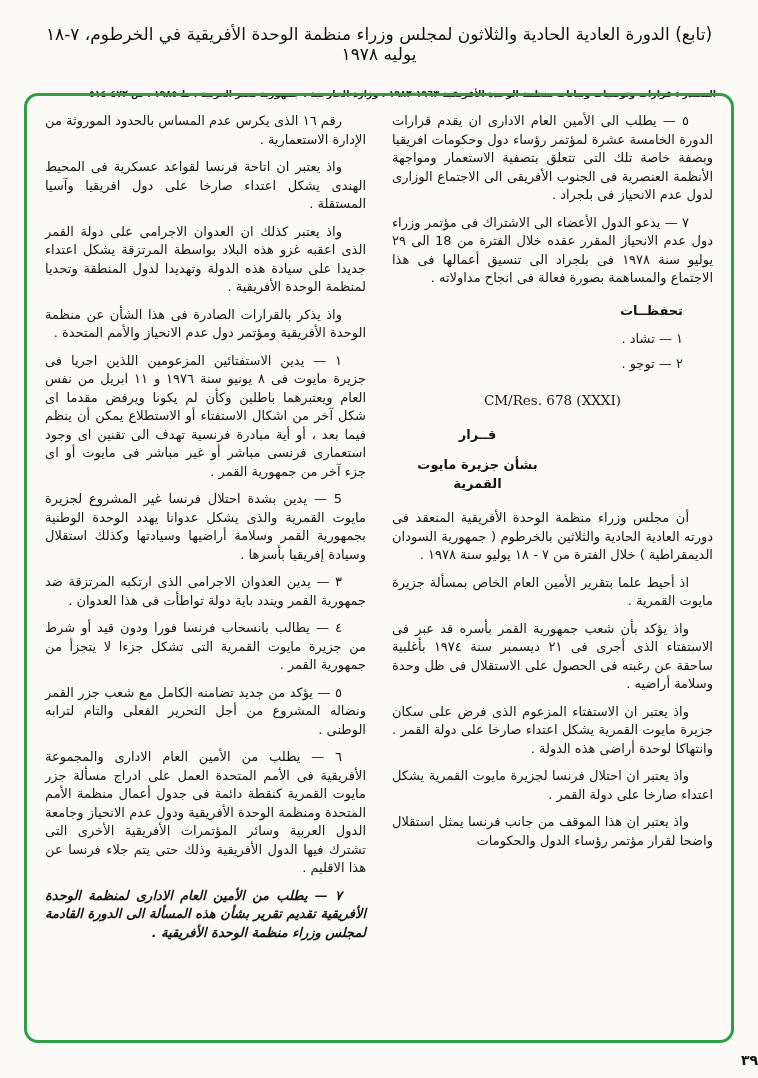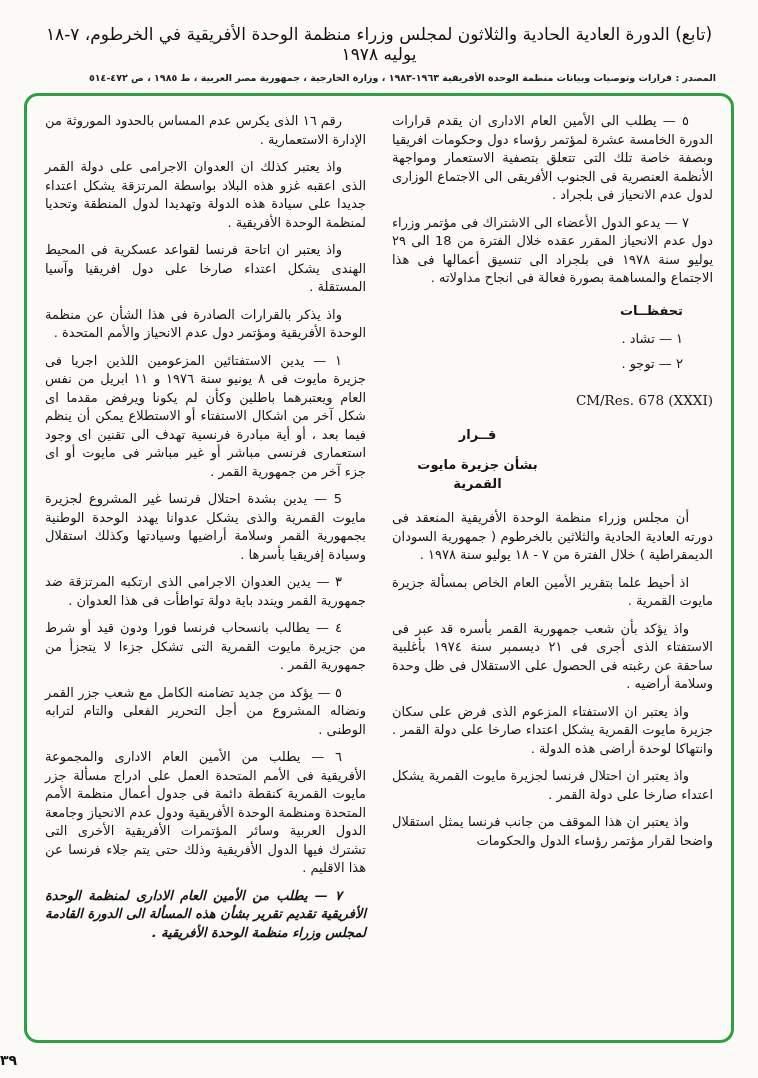--- a/index.html
+++ b/index.html
@@ -21,21 +21,21 @@
   .header-title {
     text-align: center;
     font-weight: normal;
     font-size: 17px;
     color: #111;
   }
   .source-line {
     text-align: right;
     font-weight: bold;
     font-size: 9.5px;
-    margin-top: 8px;
+    margin-top: 24px;
     padding-right: 12px;
     color: #222;
   }
   .content-box {
     position: absolute;
     left: 24px; top: 93px;
     width: 710px; height: 950px;
     box-sizing: border-box;
     border: 3px solid #2f9e44;
     border-radius: 14px;
@@ -67,21 +67,21 @@
     text-indent: 30px;
     margin: 14px 0 10px 0;
   }
   .para-list {
     text-align: right;
     padding-right: 30px;
     margin-bottom: 6px;
   }
   .para-latin {
     direction: ltr;
-    text-align: right;
+    text-align: center;
     font-family: "DejaVu Serif", serif;
     font-size: 13.5px;
     margin: 18px 0 16px 0;
   }
   .para-title {
     font-weight: bold;
     text-align: center;
     padding-right: 150px;
     letter-spacing: 1px;
     margin: 4px 0 12px 0;
@@ -89,21 +89,21 @@
   .para-subtitle {
     font-weight: bold;
     text-align: center;
     padding-right: 150px;
     margin: 0 0 16px 0;
   }
   .bold { font-weight: bold; font-style: italic; }
   .page-number {
     position: absolute;
     bottom: 10px; left: 0; right: 0;
-    text-align: left;
+    text-align: right;
     font-weight: bold;
     font-size: 14px;
     direction: rtl;
     color: #111;
     margin-top: 32px;
   }
 </style>
 </head>
 <body>
 
@@ -125,22 +125,22 @@
         <div class="para para-subtitle">بشأن جزيرة مايوت القمرية</div>
         <div class="para para-body">أن مجلس وزراء منظمة الوحدة الأفريقية المنعقد فى دورته العادية الحادية والثلاثين بالخرطوم ( جمهورية السودان الديمقراطية ) خلال الفترة من ٧ - ١٨ يوليو سنة ١٩٧٨ .</div>
         <div class="para para-body">اذ أحيط علما بتقرير الأمين العام الخاص بمسألة جزيرة مايوت القمرية .</div>
         <div class="para para-body">واذ يؤكد بأن شعب جمهورية القمر بأسره قد عبر فى الاستفتاء الذى أجرى فى ٢١ ديسمبر سنة ١٩٧٤ بأغلبية ساحقة عن رغبته فى الحصول على الاستقلال فى ظل وحدة وسلامة أراضيه .</div>
         <div class="para para-body">واذ يعتبر ان الاستفتاء المزعوم الذى فرض على سكان جزيرة مايوت القمرية يشكل اعتداء صارخا على دولة القمر . وانتهاكا لوحدة أراضى هذه الدولة .</div>
         <div class="para para-body">واذ يعتبر ان احتلال فرنسا لجزيرة مايوت القمرية يشكل اعتداء صارخا على دولة القمر .</div>
         <div class="para para-body">واذ يعتبر ان هذا الموقف من جانب فرنسا يمثل استقلال واضحا لقرار مؤتمر رؤساء الدول والحكومات</div>
       </div>
     <div class="col" id="left-column">
         <div class="para para-body">رقم ١٦ الذى يكرس عدم المساس بالحدود الموروثة من الإدارة الاستعمارية .</div>
+        <div class="para para-body">واذ يعتبر ان اتاحة فرنسا لقواعد عسكرية فى المحيط الهندى يشكل اعتداء صارخا على دول افريقيا وآسيا المستقلة .</div>
         <div class="para para-body">واذ يعتبر كذلك ان العدوان الاجرامى على دولة القمر الذى اعقبه غزو هذه البلاد بواسطة المرتزقة يشكل اعتداء جديدا على سيادة هذه الدولة وتهديدا لدول المنطقة وتحديا لمنظمة الوحدة الأفريقية .</div>
-        <div class="para para-body">واذ يعتبر ان اتاحة فرنسا لقواعد عسكرية فى المحيط الهندى يشكل اعتداء صارخا على دول افريقيا وآسيا المستقلة .</div>
         <div class="para para-body">واذ يذكر بالقرارات الصادرة فى هذا الشأن عن منظمة الوحدة الأفريقية ومؤتمر دول عدم الانحياز والأمم المتحدة .</div>
         <div class="para para-body">١ — يدين الاستفتائين المزعومين اللذين اجريا فى جزيرة مايوت فى ٨ يونيو سنة ١٩٧٦ و ١١ ابريل من نفس العام ويعتبرهما باطلين وكأن لم يكونا ويرفض مقدما اى شكل آخر من اشكال الاستفتاء أو الاستطلاع يمكن أن ينظم فيما بعد ، أو أية مبادرة فرنسية تهدف الى تقنين اى وجود استعمارى فرنسى مباشر أو غير مباشر فى مايوت أو اى جزء آخر من جمهورية القمر .</div>
         <div class="para para-body">5 — يدين بشدة احتلال فرنسا غير المشروع لجزيرة مايوت القمرية والذى يشكل عدوانا يهدد الوحدة الوطنية بجمهورية القمر وسلامة أراضيها وسيادتها وكذلك استقلال وسيادة إفريقيا بأسرها .</div>
         <div class="para para-body">٣ — يدين العدوان الاجرامى الذى ارتكبه المرتزقة ضد جمهورية القمر ويندد باية دولة تواطأت فى هذا العدوان .</div>
         <div class="para para-body">٤ — يطالب بانسحاب فرنسا فورا ودون قيد أو شرط من جزيرة مايوت القمرية التى تشكل جزءا لا يتجزأ من جمهورية القمر .</div>
         <div class="para para-body">٥ — يؤكد من جديد تضامنه الكامل مع شعب جزر القمر ونضاله المشروع من أجل التحرير الفعلى والتام لترابه الوطنى .</div>
         <div class="para para-body">٦ — يطلب من الأمين العام الادارى والمجموعة الأفريقية فى الأمم المتحدة العمل على ادراج مسألة جزر مايوت القمرية كنقطة دائمة فى جدول أعمال منظمة الأمم المتحدة ومنظمة الوحدة الأفريقية ودول عدم الانحياز وجامعة الدول العربية وسائر المؤتمرات الأفريقية الأخرى التى تشترك فيها الدول الأفريقية وذلك حتى يتم جلاء فرنسا عن هذا الاقليم .</div>
         <div class="para para-body bold">٧ — يطلب من الأمين العام الادارى لمنظمة الوحدة الأفريقية تقديم تقرير بشأن هذه المسألة الى الدورة القادمة لمجلس وزراء منظمة الوحدة الأفريقية .</div>
       </div>
   </div>

